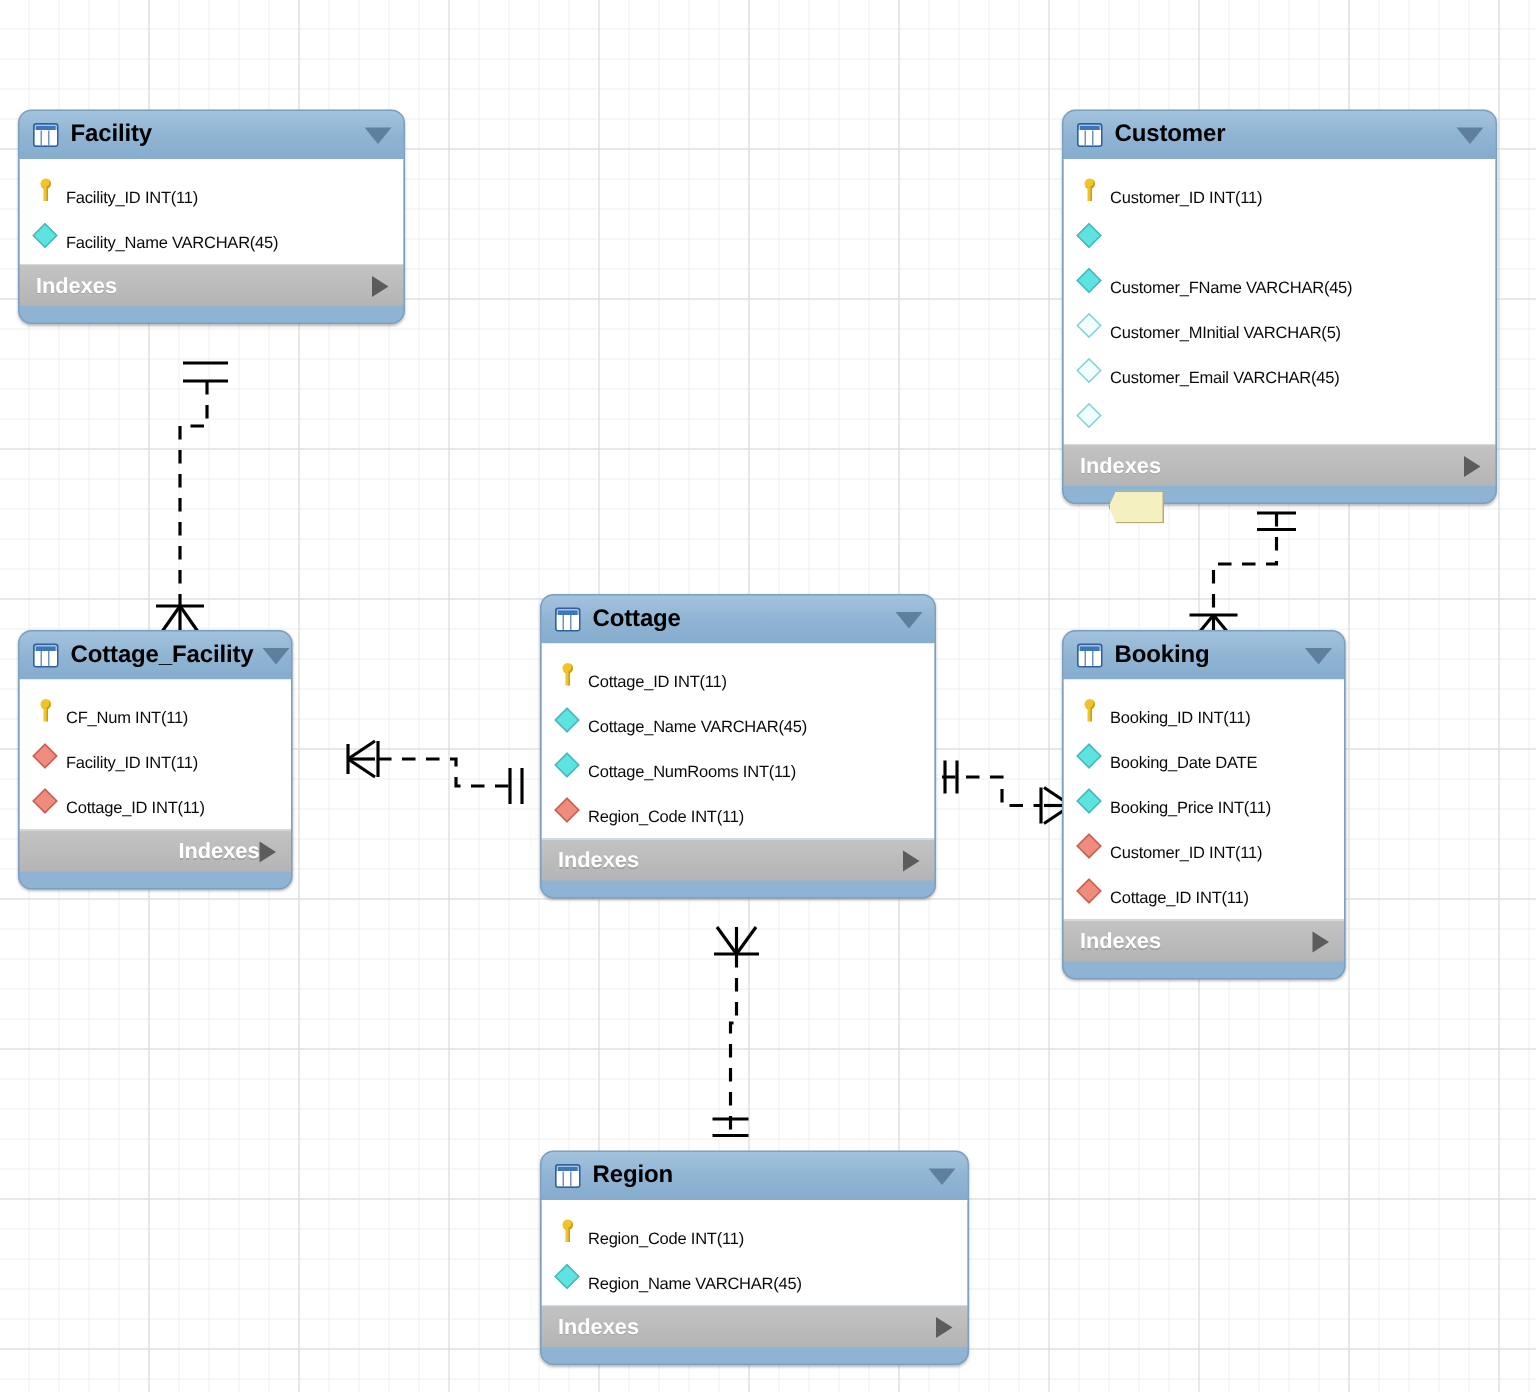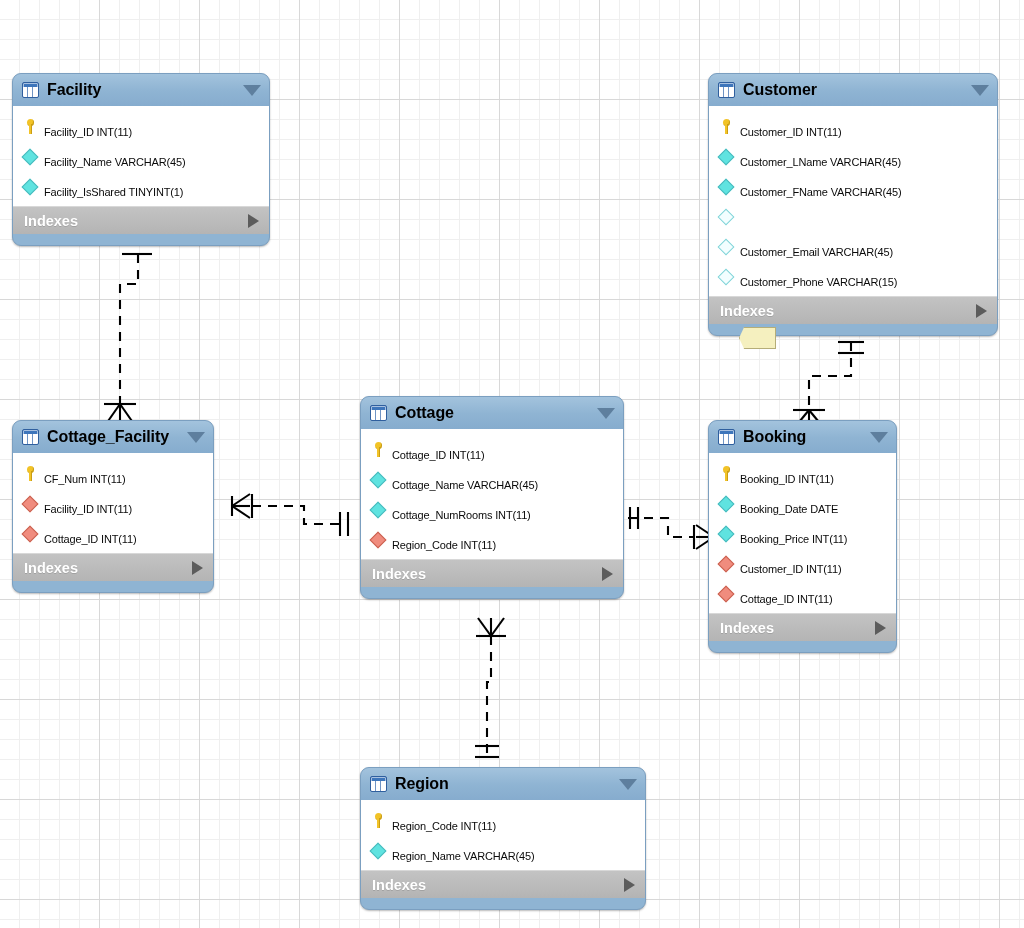--- a/index.html
+++ b/index.html
@@ -245,69 +245,64 @@
     </div>
     <div class="tbl-cols">
       <div class="col">
         <span class="ic ic-pk"></span>
         <span class="col-label">Facility_ID INT(11)</span>
       </div>
       <div class="col">
         <span class="ic ic-dia ic-nn"></span>
         <span class="col-label">Facility_Name VARCHAR(45)</span>
       </div>
-      <div class="col">
-        <span class="ic ic-dia ic-nn"></span>
-        <span class="col-label">Facility_IsShared TINYINT(1)</span>
-      </div>
     </div>
     <div class="tbl-idx">
       <span class="tbl-idx-label">Indexes</span>
       <span class="tbl-idx-caret"></span>
     </div>
   </div>
 
   <div class="tbl" style="left:708px; top:73px; width:290px;">
     <div class="tbl-header">
       <span class="tbl-icon"></span>
       <span class="tbl-title">Customer</span>
       <span class="tbl-caret"></span>
     </div>
     <div class="tbl-cols">
       <div class="col">
         <span class="ic ic-pk"></span>
         <span class="col-label">Customer_ID INT(11)</span>
       </div>
       <div class="col">
         <span class="ic ic-dia ic-nn"></span>
-        <span class="col-label">Customer_LName VARCHAR(45)</span>
       </div>
       <div class="col">
         <span class="ic ic-dia ic-nn"></span>
         <span class="col-label">Customer_FName VARCHAR(45)</span>
       </div>
       <div class="col">
         <span class="ic ic-dia ic-null"></span>
+        <span class="col-label">Customer_MInitial VARCHAR(5)</span>
       </div>
       <div class="col">
         <span class="ic ic-dia ic-null"></span>
         <span class="col-label">Customer_Email VARCHAR(45)</span>
       </div>
       <div class="col">
         <span class="ic ic-dia ic-null"></span>
-        <span class="col-label">Customer_Phone VARCHAR(15)</span>
-      </div>
-    </div>
-    <div class="tbl-idx">
-      <span class="tbl-idx-label">Indexes</span>
-      <span class="tbl-idx-caret"></span>
-    </div>
-  </div>
-
-  <div class="tbl" style="left:12px; top:420px; width:202px;">
+      </div>
+    </div>
+    <div class="tbl-idx">
+      <span class="tbl-idx-label">Indexes</span>
+      <span class="tbl-idx-caret"></span>
+    </div>
+  </div>
+
+  <div class="tbl" style="left:12px; top:420px; width:183px;text-align:right;">
     <div class="tbl-header">
       <span class="tbl-icon"></span>
       <span class="tbl-title">Cottage_Facility</span>
       <span class="tbl-caret"></span>
     </div>
     <div class="tbl-cols">
       <div class="col">
         <span class="ic ic-pk"></span>
         <span class="col-label">CF_Num INT(11)</span>
       </div>

